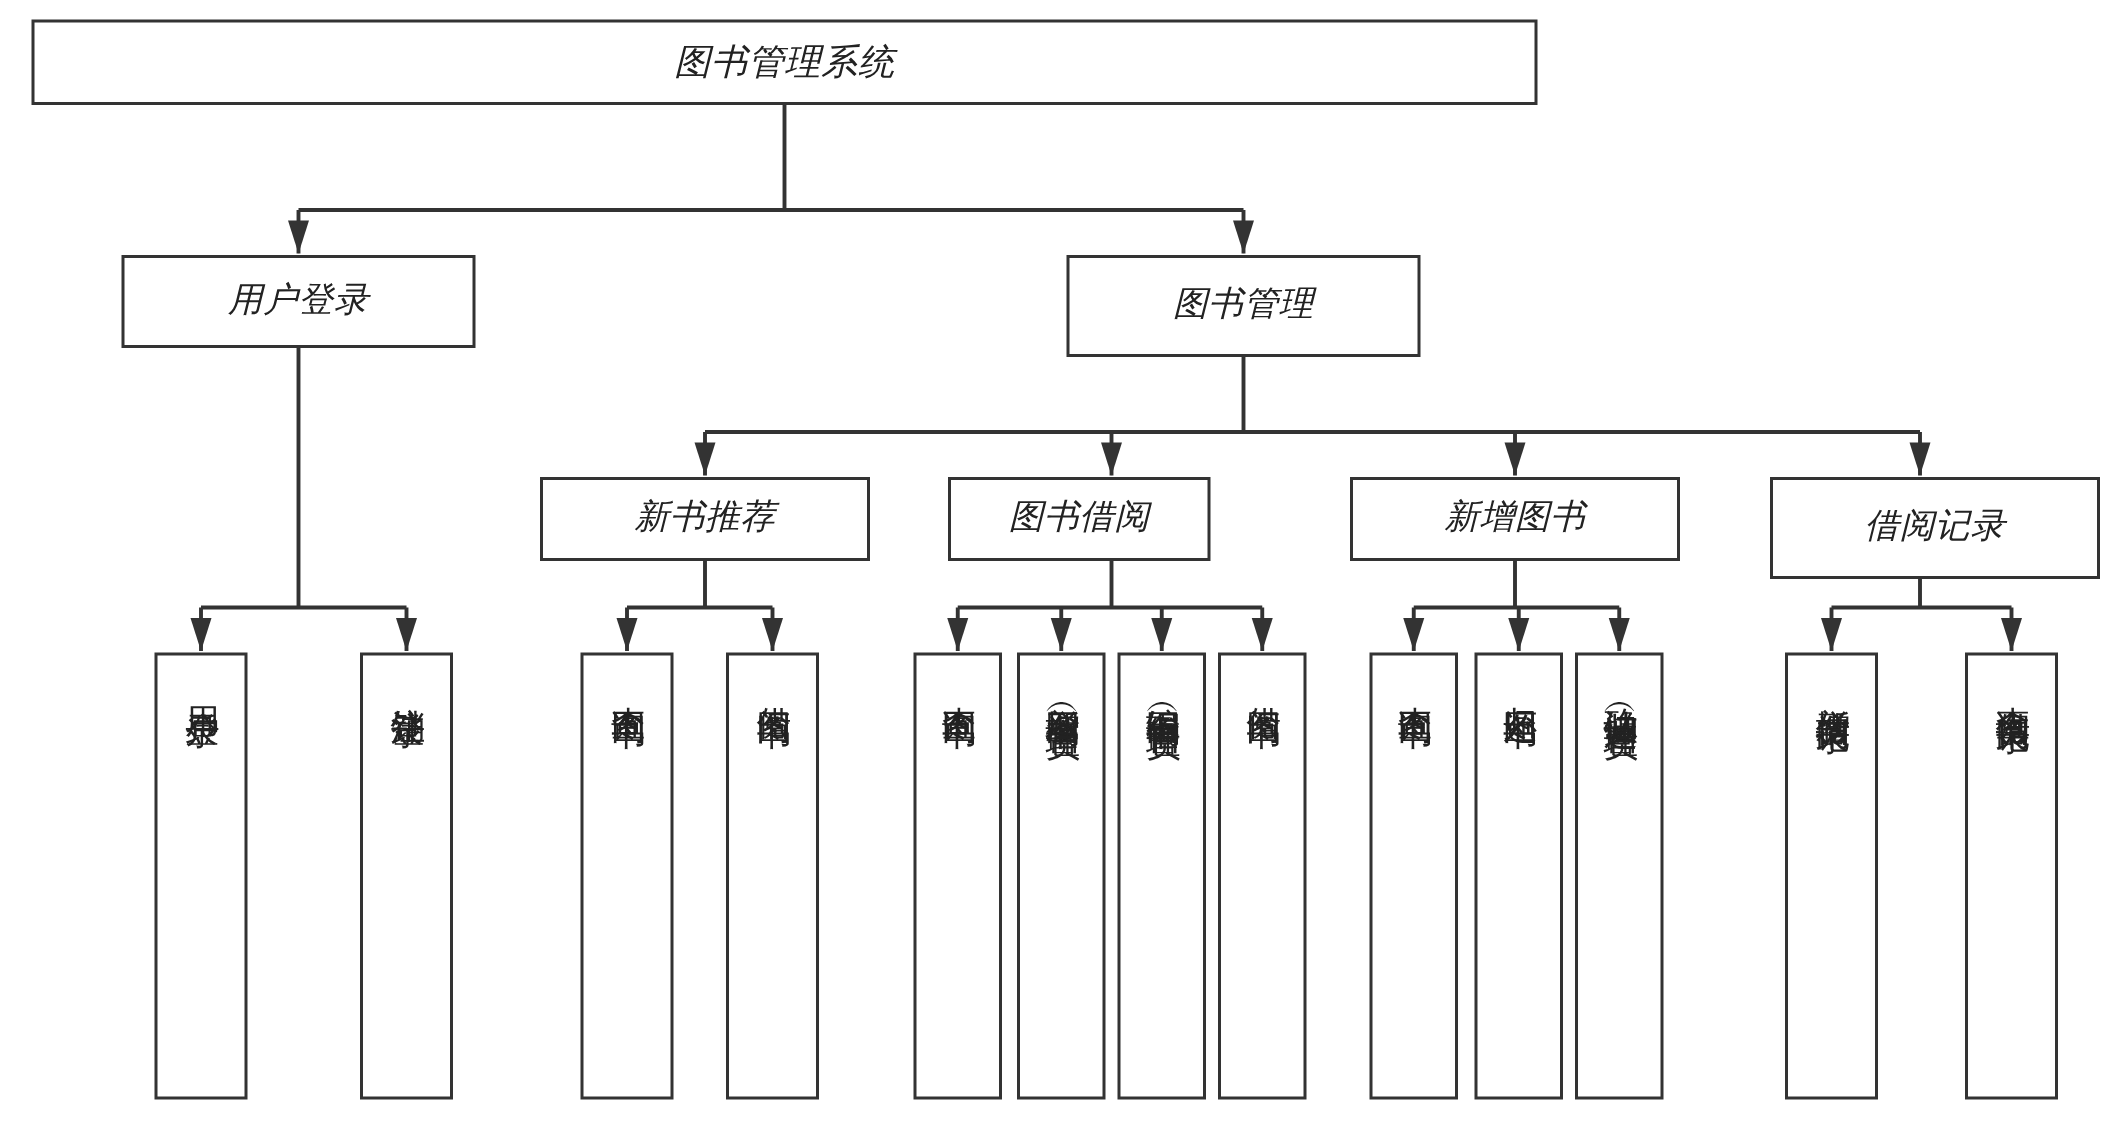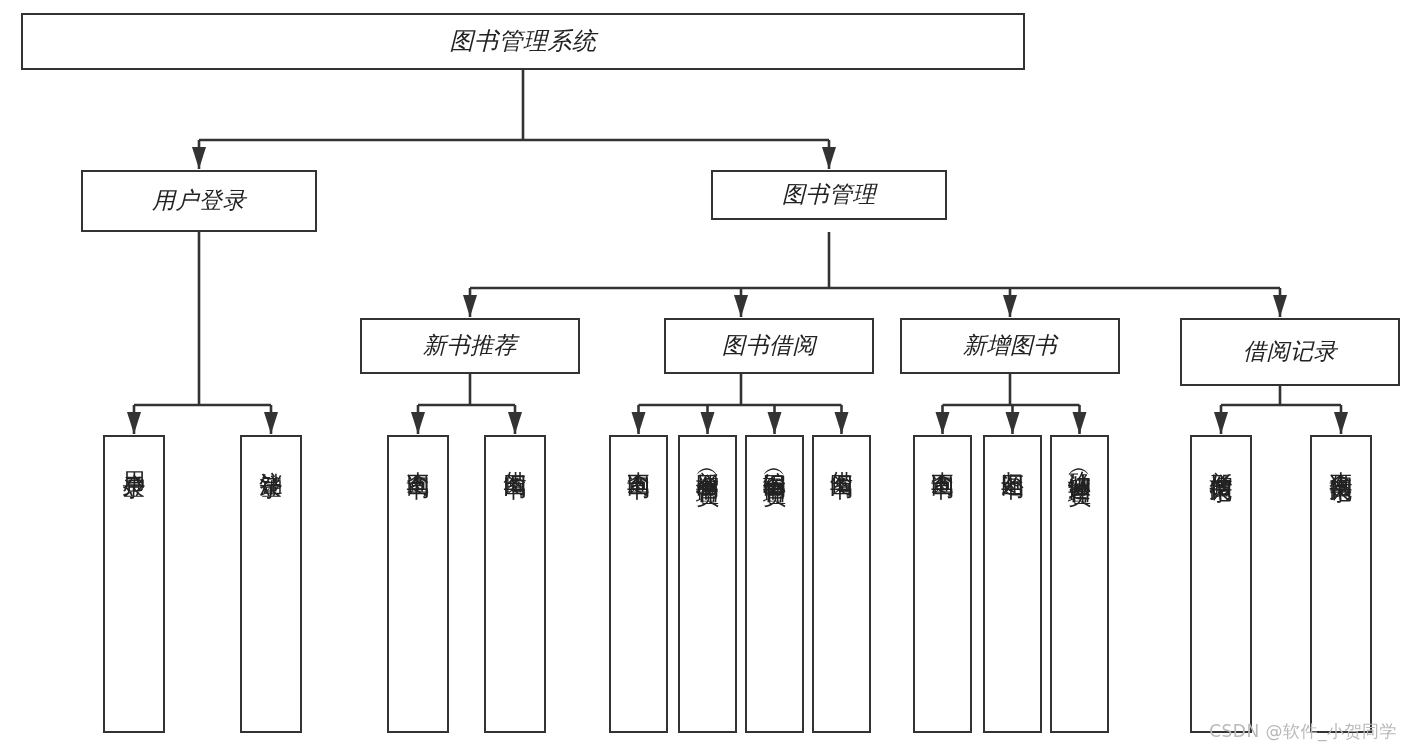--- a/index.html
+++ b/index.html
@@ -89,27 +89,27 @@
       <line x1="1341" y1="405" x2="1341" y2="434" stroke="#333333" stroke-width="2.6"></line>
       <polygon points="1334,412 1348,412 1341,434" fill="#333333"></polygon>
     </svg>
   <div id="nodes">
       <div class="node h-node root-node" style="left: 21px; top: 13px; width: 1004px; height: 57px;">
         <span class="lbl">图书管理系统</span>
       </div>
       <div class="node h-node" style="left: 81px; top: 170px; width: 236px; height: 62px;">
         <span class="lbl">用户登录</span>
       </div>
-      <div class="node h-node" style="left: 711px; top: 170px; width: 236px; height: 50px;">
+      <div class="node h-node" style="left: 711px; top: 170px; width: 236px; height: 68px;">
         <span class="lbl">图书管理</span>
       </div>
       <div class="node h-node" style="left: 360px; top: 318px; width: 220px; height: 56px;">
         <span class="lbl">新书推荐</span>
       </div>
-      <div class="node h-node" style="left: 664px; top: 318px; width: 210px; height: 56px;">
+      <div class="node h-node" style="left: 632px; top: 318px; width: 175px; height: 56px;">
         <span class="lbl">图书借阅</span>
       </div>
       <div class="node h-node" style="left: 900px; top: 318px; width: 220px; height: 56px;">
         <span class="lbl">新增图书</span>
       </div>
       <div class="node h-node" style="left: 1180px; top: 318px; width: 220px; height: 68px;">
         <span class="lbl">借阅记录</span>
       </div>
       <div class="node v-node" style="left: 103px; top: 435px; width: 62px; height: 298px;">
         <span class="lbl">用户登录</span>
@@ -144,14 +144,13 @@
       <div class="node v-node" style="left: 1050px; top: 435px; width: 59px; height: 298px;">
         <span class="lbl">确认归还（管理员）</span>
       </div>
       <div class="node v-node" style="left: 1190px; top: 435px; width: 62px; height: 298px;">
         <span class="lbl">新增借阅记录</span>
       </div>
       <div class="node v-node" style="left: 1310px; top: 435px; width: 62px; height: 298px;">
         <span class="lbl">查询借阅记录</span>
       </div>
     </div>
-  <div id="watermark">CSDN @软件_小贺同学</div>
 </div>
 
 </body></html>

